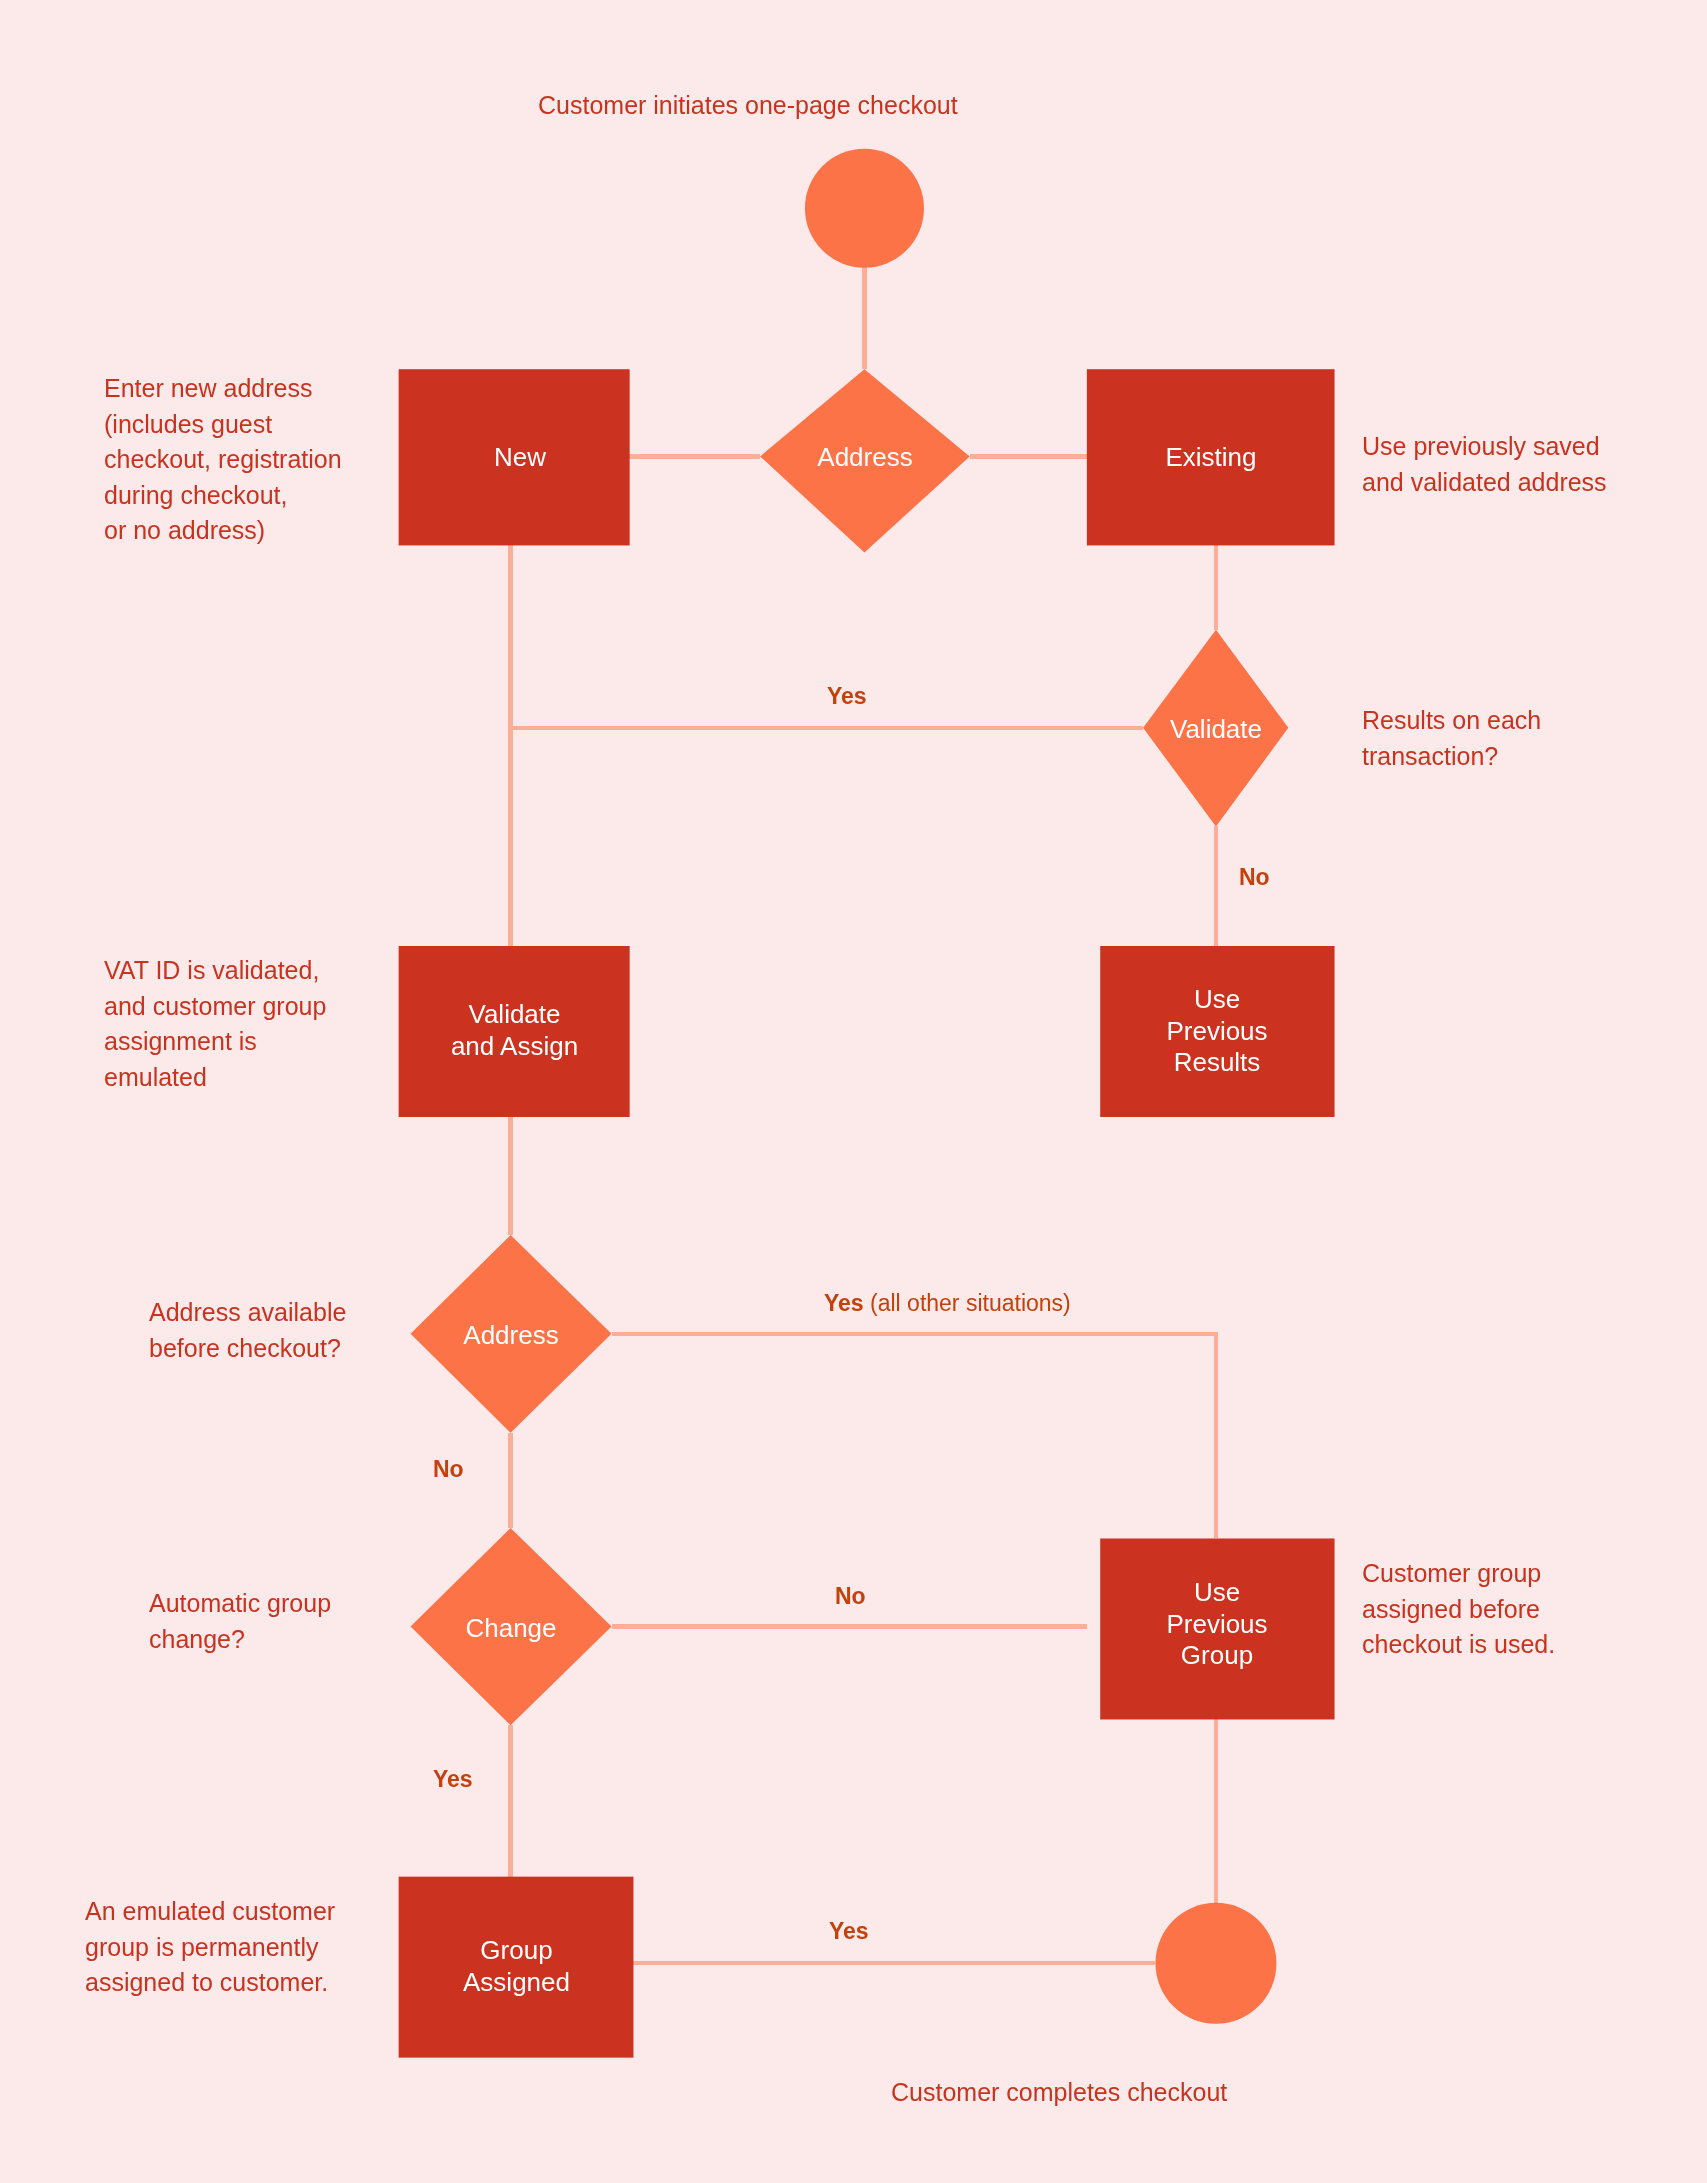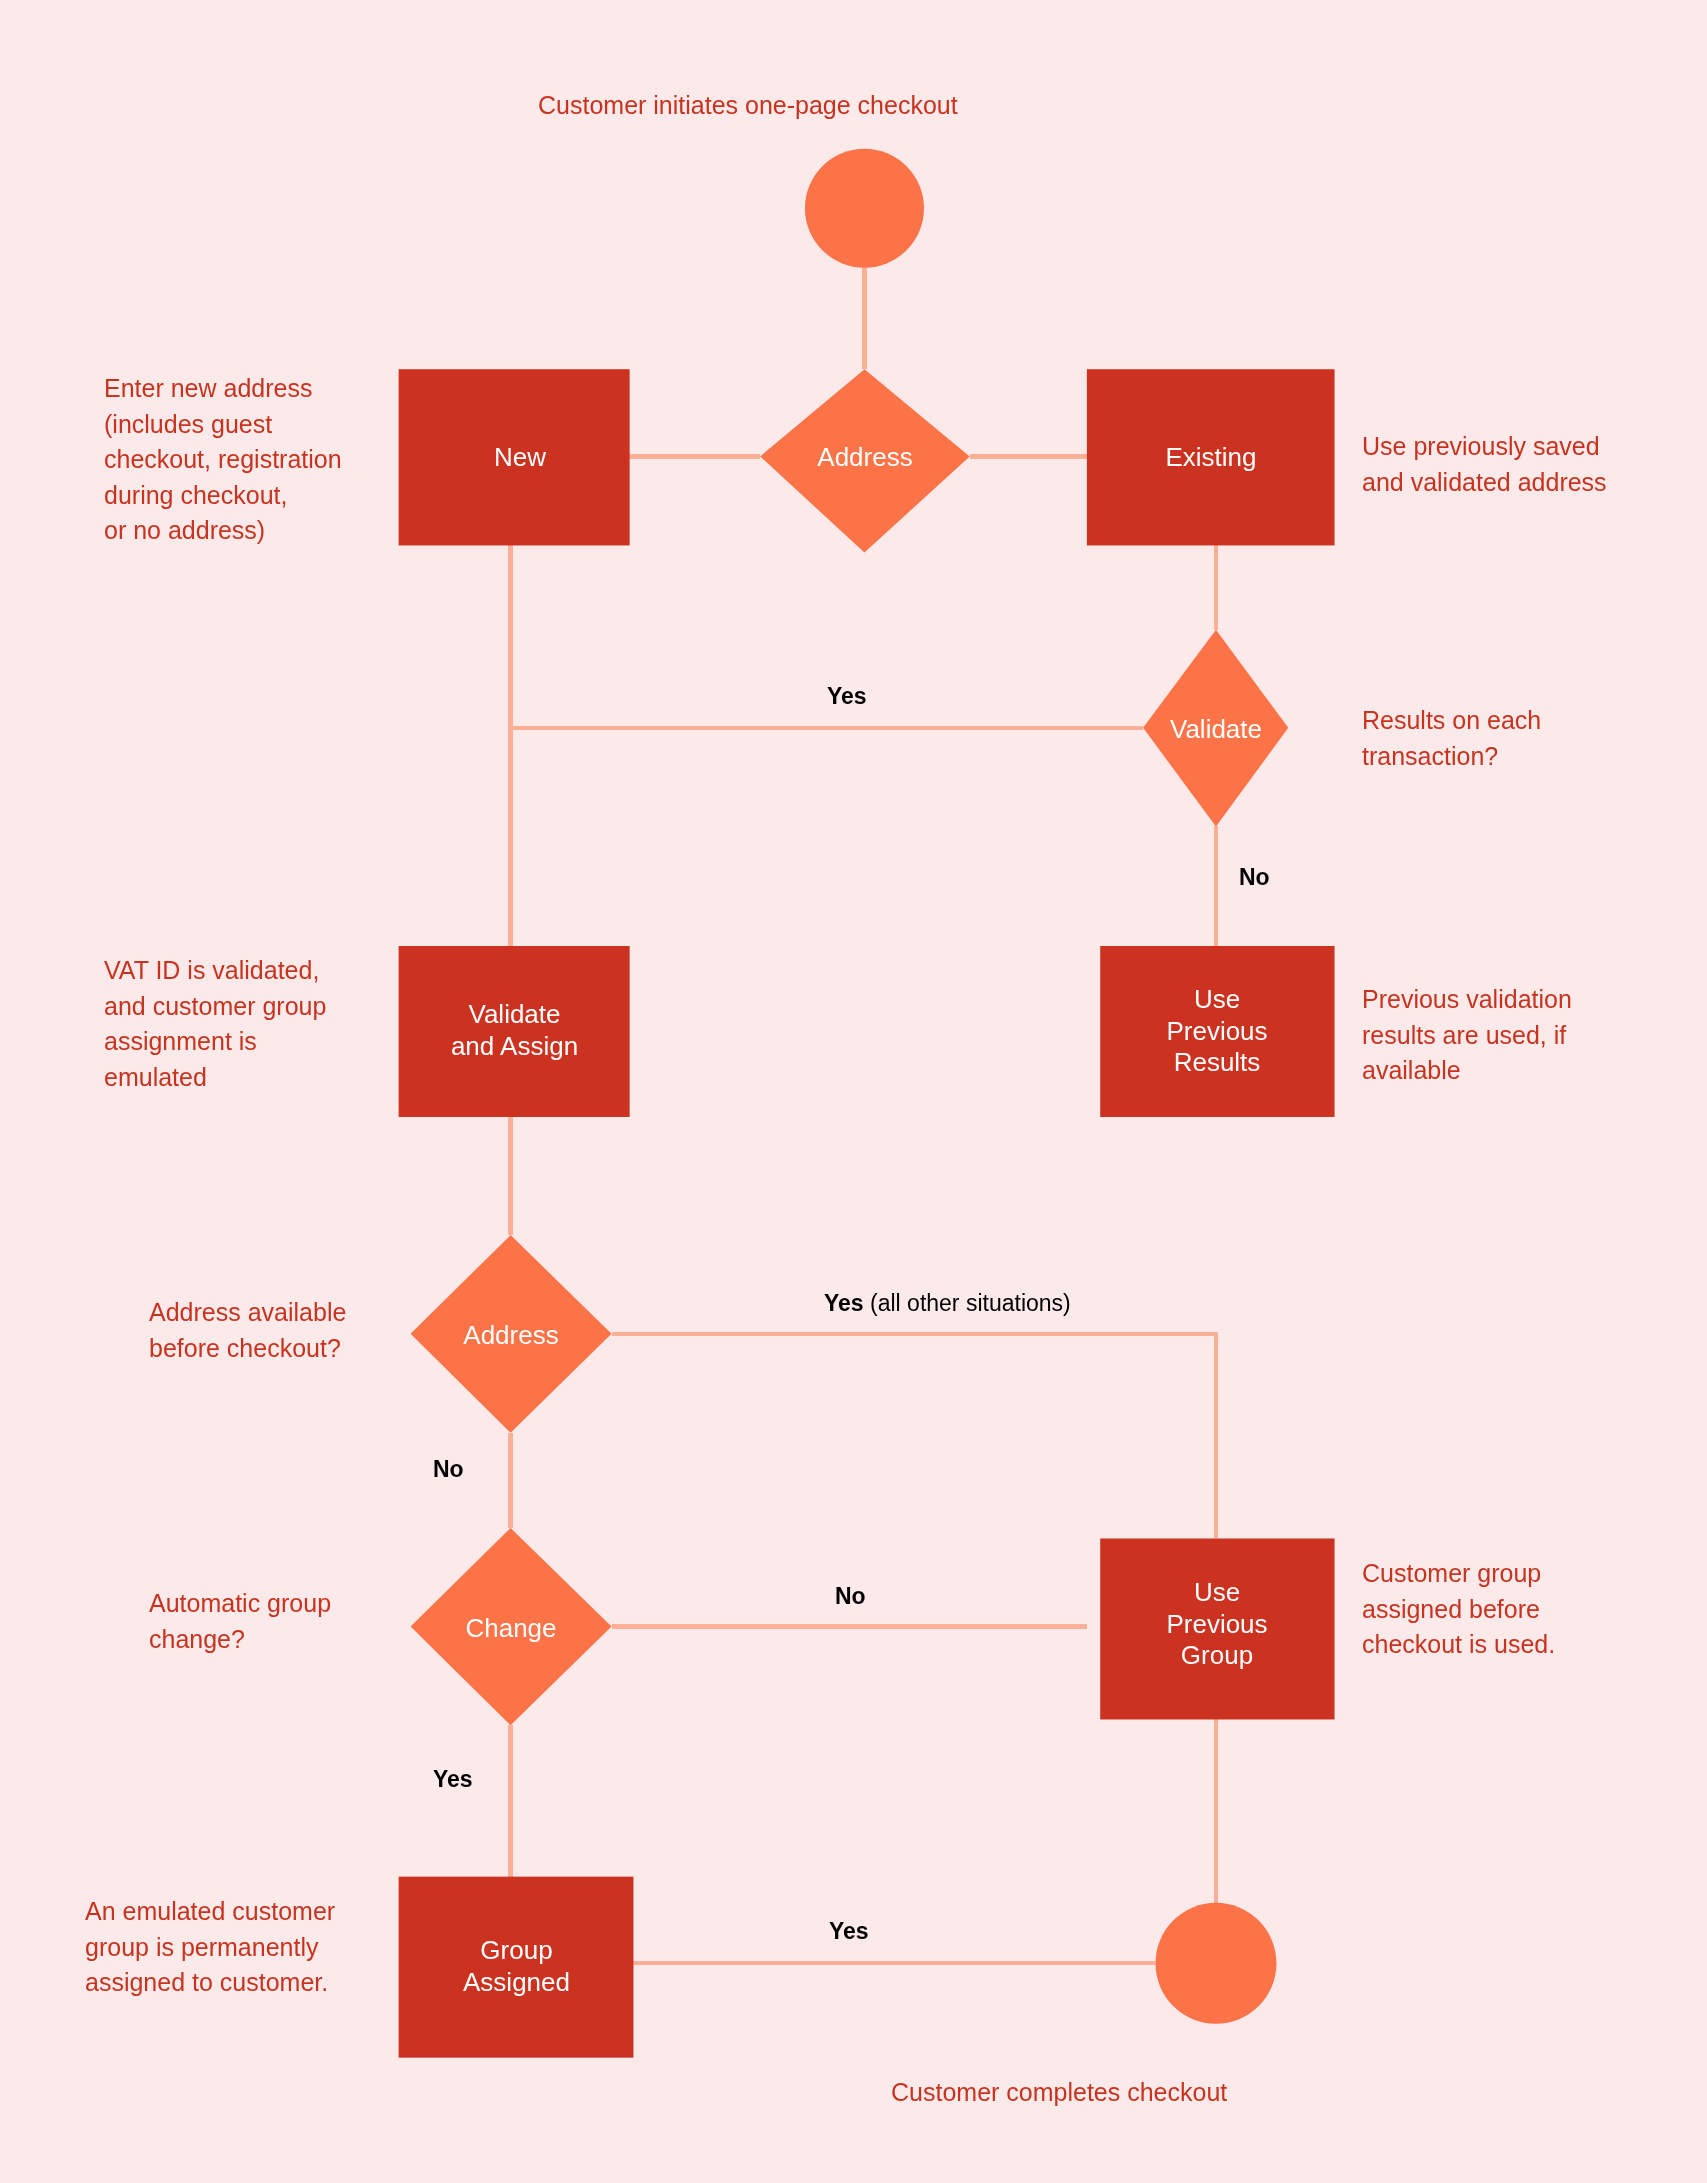--- a/index.html
+++ b/index.html
@@ -36,21 +36,21 @@
     color: #c8331f;
     font-size: 25px;
     line-height: 1.42;
     white-space: pre-line;
     font-family: "Liberation Sans", sans-serif;
   }
   .note.center { }
   .note.left   { text-align: left; }
   .edge-label {
     position: absolute;
-    color: #000000;
+    color: #c2410c;
     font-size: 23px;
     font-weight: bold;
     font-family: "Liberation Sans", sans-serif;
     white-space: nowrap;
   }
   .edge-label .sub {
     font-weight: normal;
     font-size: 23px;
   }
 </style>
@@ -164,23 +164,20 @@
 and validated address</div>
 
   <div class="note left" style="left:1362px; top:703px; width:248px;">Results on each
 transaction?</div>
 
   <div class="note left" style="left:104px; top:953px; width:286px;">VAT ID is validated,
 and customer group
 assignment is
 emulated</div>
 
-  <div class="note left" style="left:1362px; top:982px; width:267px;">Previous validation
-results are used, if
-available</div>
 
   <div class="note left" style="left:149px; top:1295px; width:267px;">Address available
 before checkout?</div>
 
   <div class="note left" style="left:149px; top:1586px; width:248px;">Automatic group
 change?</div>
 
   <div class="note left" style="left:1362px; top:1556px; width:276px;">Customer group
 assigned before
 checkout is used.</div>

